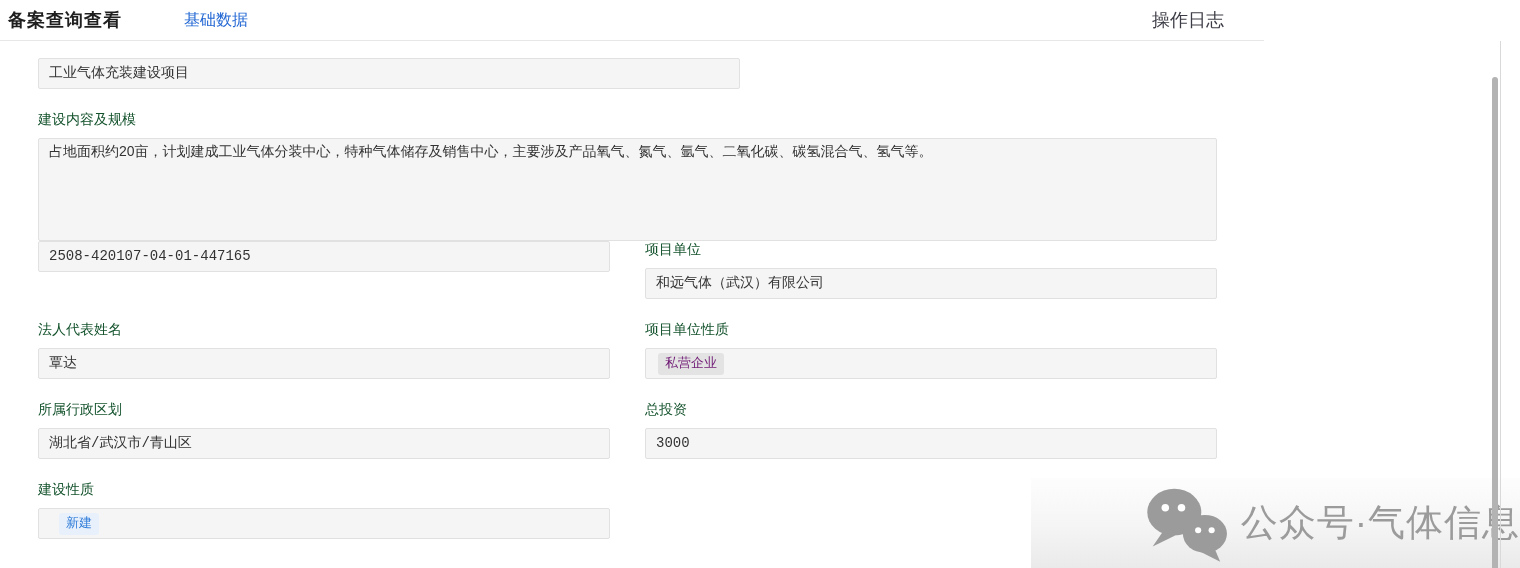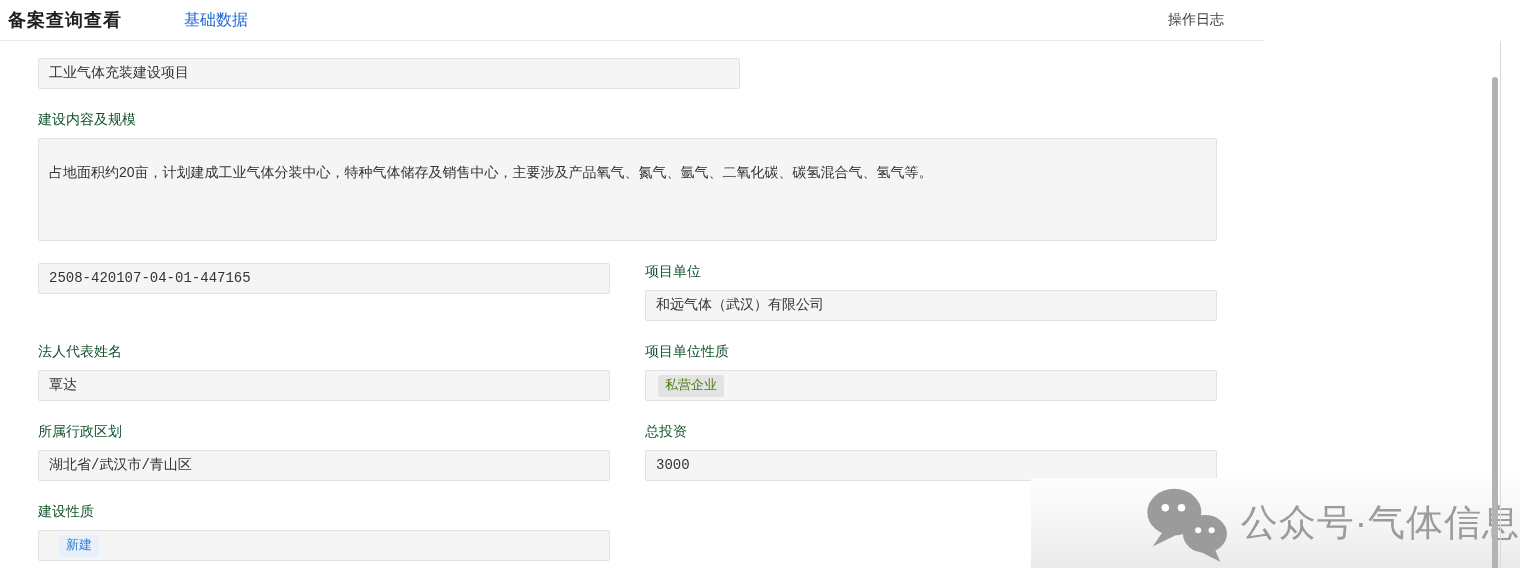--- a/index.html
+++ b/index.html
@@ -5,35 +5,35 @@
   * { margin:0; padding:0; box-sizing:border-box; }
   html,body { width:1520px; height:568px; background:#fff; overflow:hidden;
               font-family:"Liberation Sans","DejaVu Sans",sans-serif; }
   .page { position:relative; width:1264px; height:568px; background:#fff; }
 
   
   .header { height:41px; display:flex; align-items:center;
             border-bottom:1px solid #e7e7e7; padding:0 40px 0 8px; background:#fff; }
   .header-title { font-size:18px; font-weight:bold; color:#1f1f1f; letter-spacing:1px; }
   .header-tab { margin-left:62px; font-size:16px; color:#2468d4; cursor:pointer; }
-  .header-action { margin-left:auto; font-size:14px; color:#3c3c46; cursor:pointer; }
+  .header-action { margin-left:auto; font-size:18px; color:#3c3c46; cursor:pointer; }
 
   
   .main { padding:17px 47px 0 38px; }
   .field-label { font-size:14px; color:#14532d; margin-bottom:9px; }
   .box { background:#f5f5f5; border:1px solid #e1e1e1; border-radius:2px;
          font-size:14px; color:#333; }
   .input { height:31px; line-height:29px; padding:0 10px; display:flex; align-items:center;font-family:Liberation Mono, monospace; }
   .name-input { width:702px; margin-bottom:22px; }
-  .textarea { width:100%; height:103px; padding:23px 10px; line-height:1.55; margin-bottom:22px; }
+  .textarea { width:100%; height:103px; padding:2px 10px; line-height:1.55; }
   .grid { display:grid; grid-template-columns:1fr 1fr; column-gap:35px; }
   .form-item { margin-bottom:22px; }
   .chip { display:inline-block; height:22px; line-height:22px; padding:0 7px;
           border-radius:3px; font-size:13px; }
-  .chip-gray { background:#e3e3e3; color:#4d7c0f; margin-left:2px; }
+  .chip-gray { background:#e3e3e3; color:#701a75; margin-left:2px; }
   .chip-blue { background:#e8f1fb; color:#2f7bd9; margin-left:10px; }
   .underlined { text-decoration:underline; }
 
   
   .scroll-track-line { position:absolute; top:41px; bottom:0; left:1500px;
                        width:1px; background:#d9d9d9; }
   .scroll-thumb { position:absolute; left:1492px; top:77px; height:491px; width:6px;
                   background:#b3b3b3; border-radius:3px 3px 0 0; }
 
   

